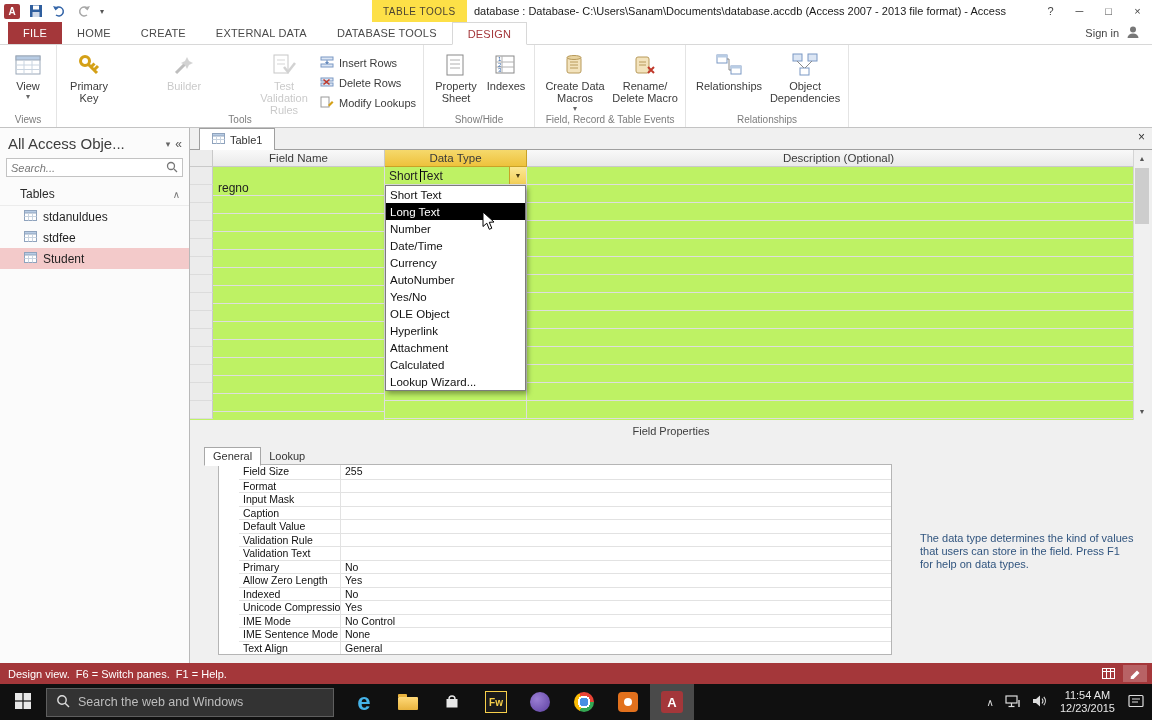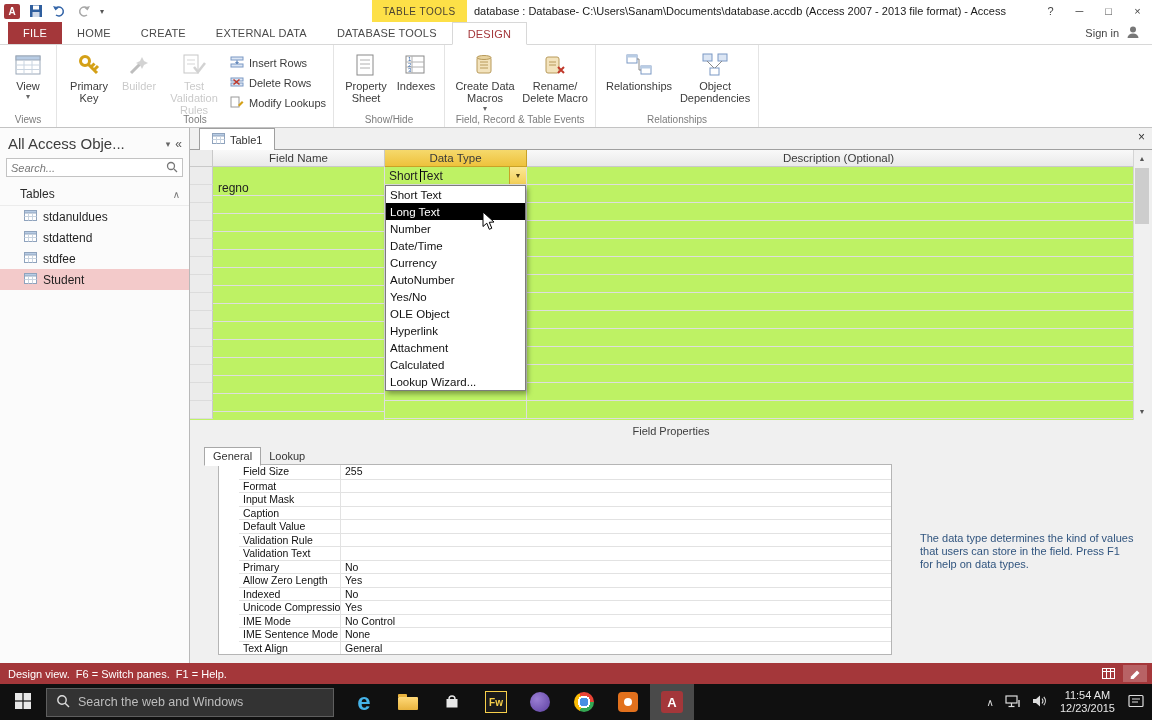--- a/index.html
+++ b/index.html
@@ -27,21 +27,21 @@
   .signin { margin-left:auto; display:flex; align-items:center; gap:7px; padding-right:12px; color:#444; }
 
   
   .ribbon-body { position:absolute; top:45px; left:0; right:0; height:83px; background:#fff; border-bottom:1px solid #c3c3c3; display:flex; align-items:stretch; }
   .rgroup { position:relative; display:flex; align-items:flex-start; padding:2px 5px 15px 5px; border-right:1px solid #e4e4e4; }
   .rgroup-label { position:absolute; bottom:2px; left:0; right:0; text-align:center; font-size:10px; color:#7c7c7c; white-space:nowrap; }
   .bigbtn { display:flex; flex-direction:column; align-items:center; width:54px; padding-top:4px; text-align:center; color:#3b3b3b; font-size:11px; line-height:12px; }
   .bigbtn .icon { height:27px; display:flex; align-items:center; justify-content:center; }
   .bigbtn .lbl { margin-top:2px; }
   .bigbtn .arrow { font-size:8px; color:#666; line-height:9px; }
-  .bigbtn.disabled { color:#9e9e9e; opacity:.55; filter:grayscale(1); }
+  .bigbtn.disabled { color:#9e9e9e; opacity:.55; filter:grayscale(1);margin-left:45px; }
   .smallcol { display:flex; flex-direction:column; gap:5px; padding:8px 2px 0 4px; }
   .smallbtn { display:flex; align-items:center; gap:5px; font-size:11px; color:#3b3b3b; height:15px; white-space:nowrap; }
   .w46{width:46px;} .w62{width:64px;} .w68{width:70px;} .w74{width:76px;}
 
   
   .sidebar { position:absolute; left:0; top:128px; width:190px; height:535px; background:#fbfbfb; border-right:1px solid #b9b9b9; }
   .sb-header { display:flex; align-items:center; padding:7px 7px 4px 8px; font-size:15px; color:#3c3c3c; gap:5px; }
   .sb-header .t { flex:1; white-space:nowrap; overflow:hidden; }
   .sb-dd { font-size:9px; color:#666; }
   .sb-shutter { font-size:12px; color:#555; }
@@ -406,32 +406,20 @@
               <rect x="0.5" y="0.5" width="12" height="10" fill="#fff" stroke="#8fa3bd"></rect>
               <rect x="0.5" y="0.5" width="12" height="2.5" fill="#b8cce4" stroke="#8fa3bd"></rect>
               <line x1="4.5" y1="3" x2="4.5" y2="10.5" stroke="#c9d4e0"></line>
               <line x1="8.5" y1="3" x2="8.5" y2="10.5" stroke="#c9d4e0"></line>
               <line x1="0.5" y1="6.5" x2="12.5" y2="6.5" stroke="#c9d4e0"></line>
             </svg>
           </span>
           <span>stdanuldues</span>
         </div>
 
-        <div class="sb-item">
-          <span>
-            <svg width="13" height="11">
-              <rect x="0.5" y="0.5" width="12" height="10" fill="#fff" stroke="#8fa3bd"></rect>
-              <rect x="0.5" y="0.5" width="12" height="2.5" fill="#b8cce4" stroke="#8fa3bd"></rect>
-              <line x1="4.5" y1="3" x2="4.5" y2="10.5" stroke="#c9d4e0"></line>
-              <line x1="8.5" y1="3" x2="8.5" y2="10.5" stroke="#c9d4e0"></line>
-              <line x1="0.5" y1="6.5" x2="12.5" y2="6.5" stroke="#c9d4e0"></line>
-            </svg>
-          </span>
-          <span>stdattend</span>
-        </div>
 
         <div class="sb-item">
           <span>
             <svg width="13" height="11">
               <rect x="0.5" y="0.5" width="12" height="10" fill="#fff" stroke="#8fa3bd"></rect>
               <rect x="0.5" y="0.5" width="12" height="2.5" fill="#b8cce4" stroke="#8fa3bd"></rect>
               <line x1="4.5" y1="3" x2="4.5" y2="10.5" stroke="#c9d4e0"></line>
               <line x1="8.5" y1="3" x2="8.5" y2="10.5" stroke="#c9d4e0"></line>
               <line x1="0.5" y1="6.5" x2="12.5" y2="6.5" stroke="#c9d4e0"></line>
             </svg>

